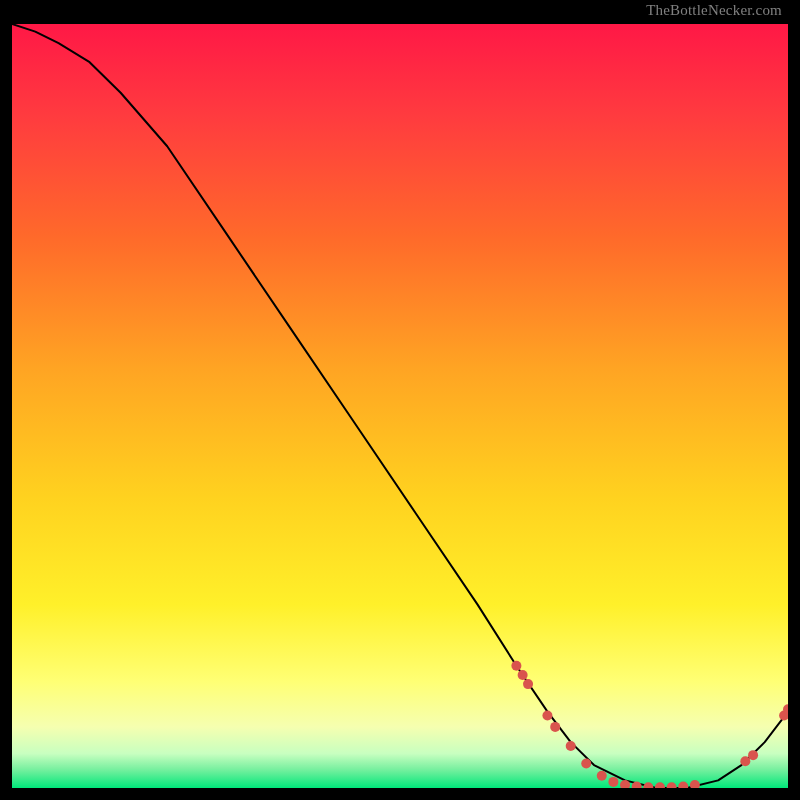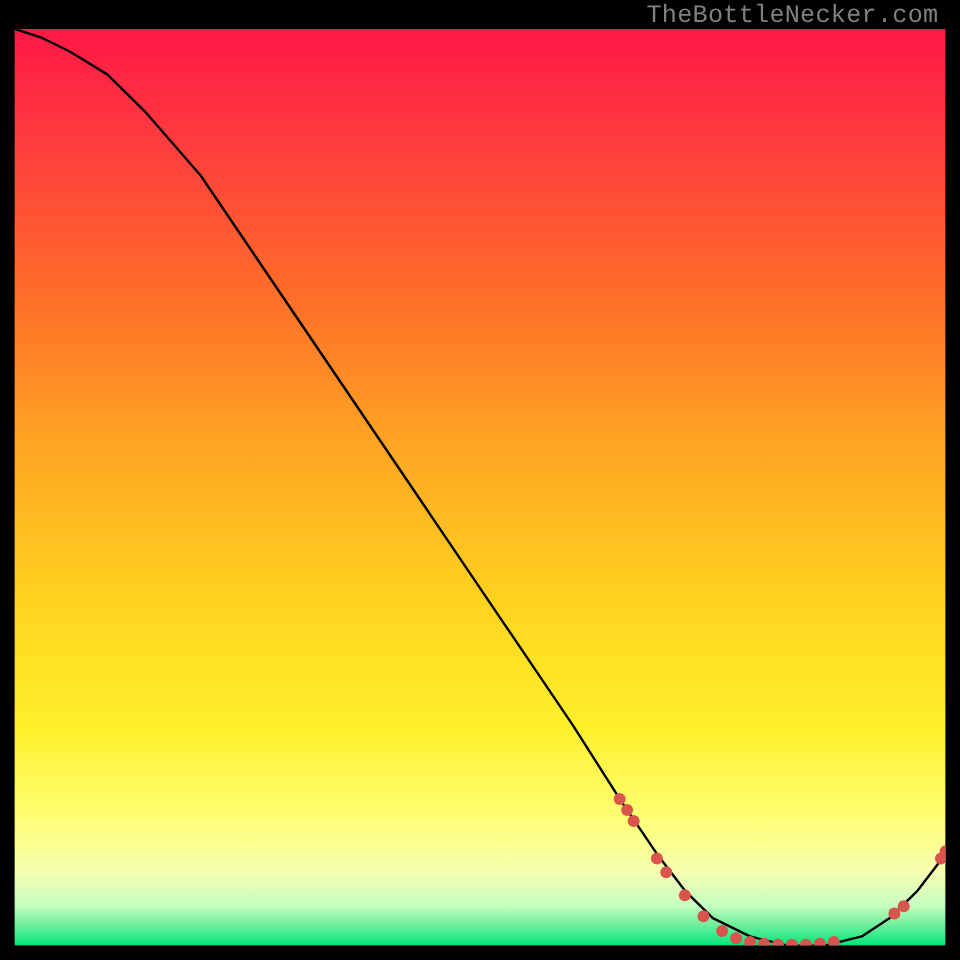--- a/index.html
+++ b/index.html
@@ -12,22 +12,22 @@
   }
   .wrap {
     position: relative;
     width: 800px;
     height: 800px;
   }
   .attrib {
     position: absolute;
     top: 2px;
     right: 18px;
-    font-family: Liberation Mono, monospace;
-    font-size: 21px;
+    font-family: Liberation Serif, serif;
+    font-size: 15px;
     color: #808080;
     letter-spacing: 0.2px;
   }
   svg {
     position: absolute;
     left: 12px;
     top: 24px;
     display: block;
   }
 </style>

